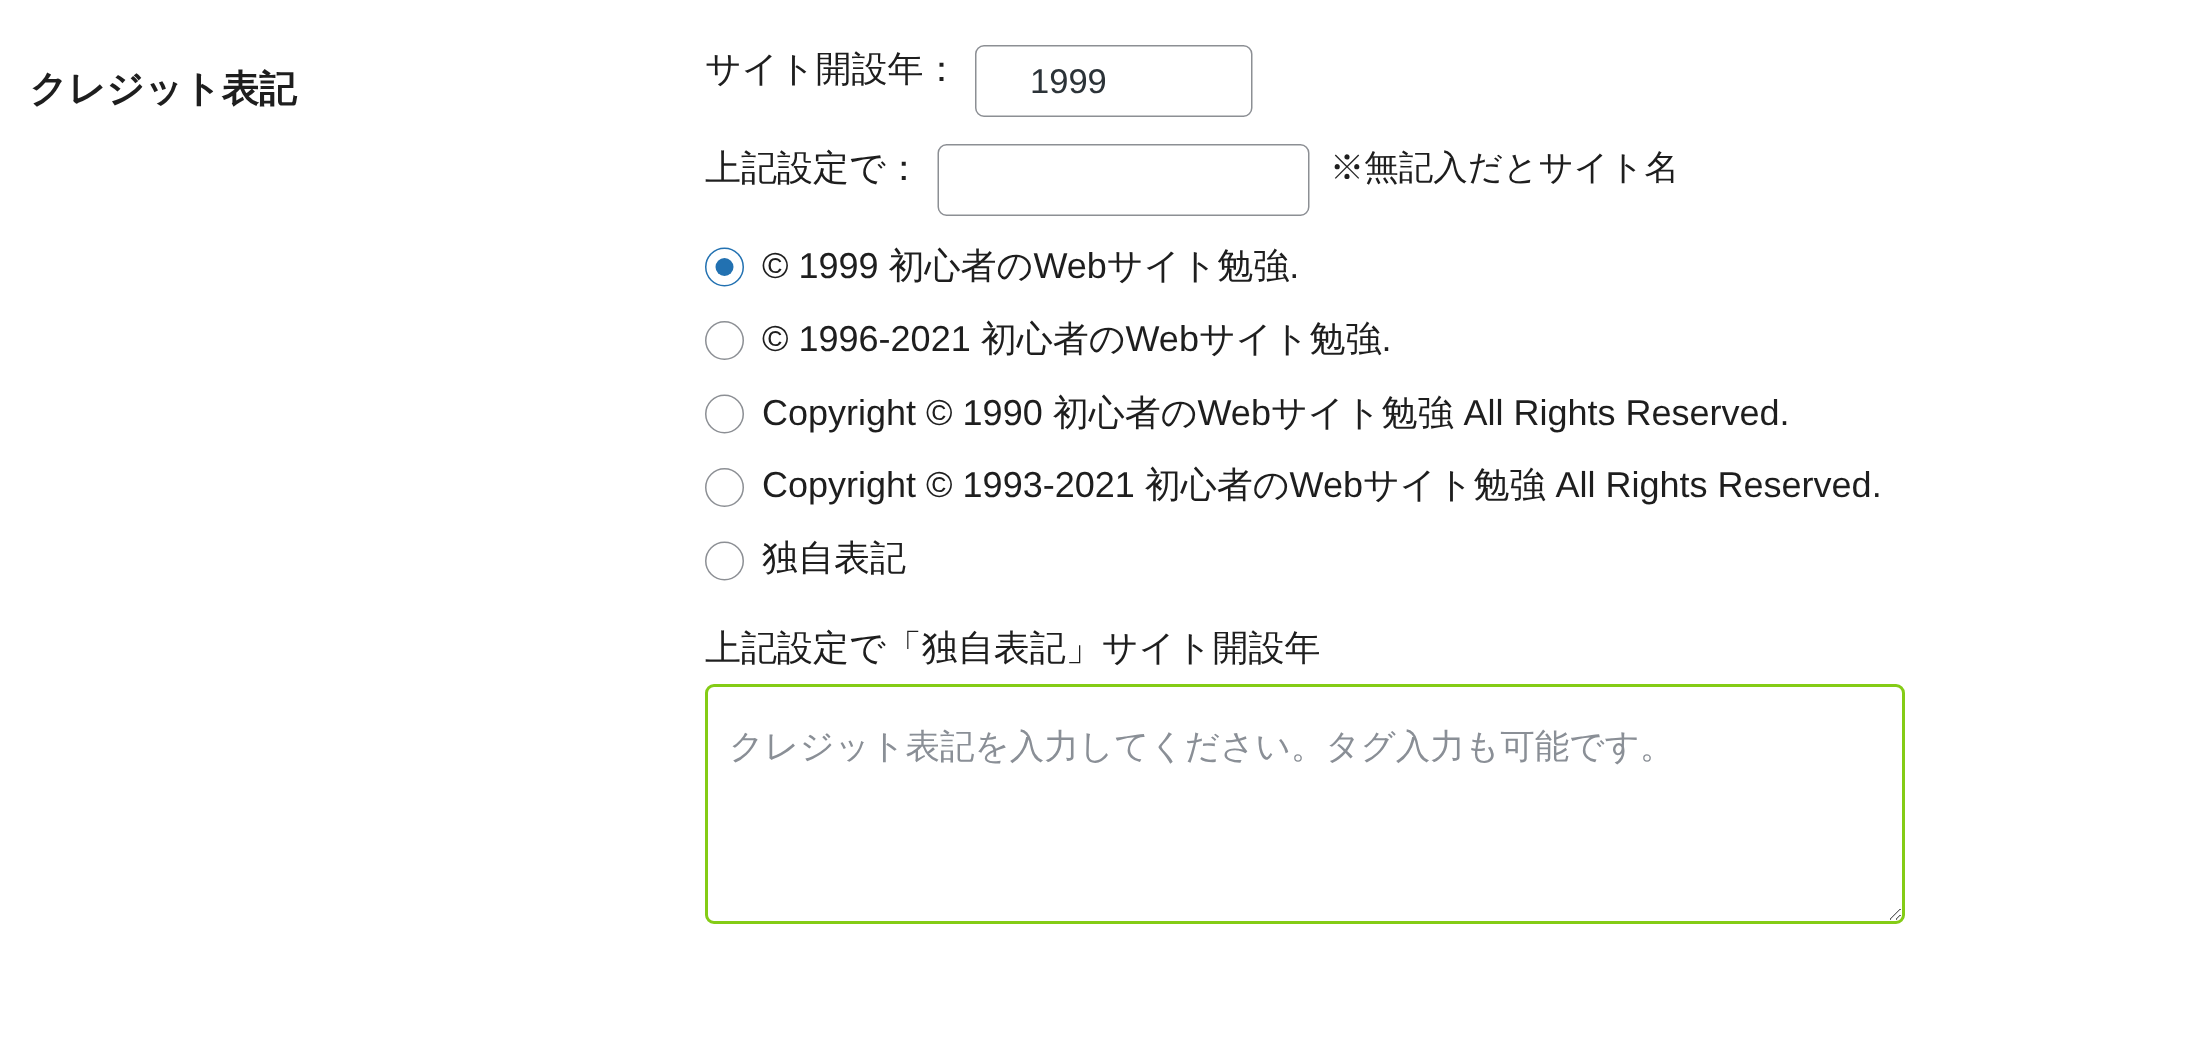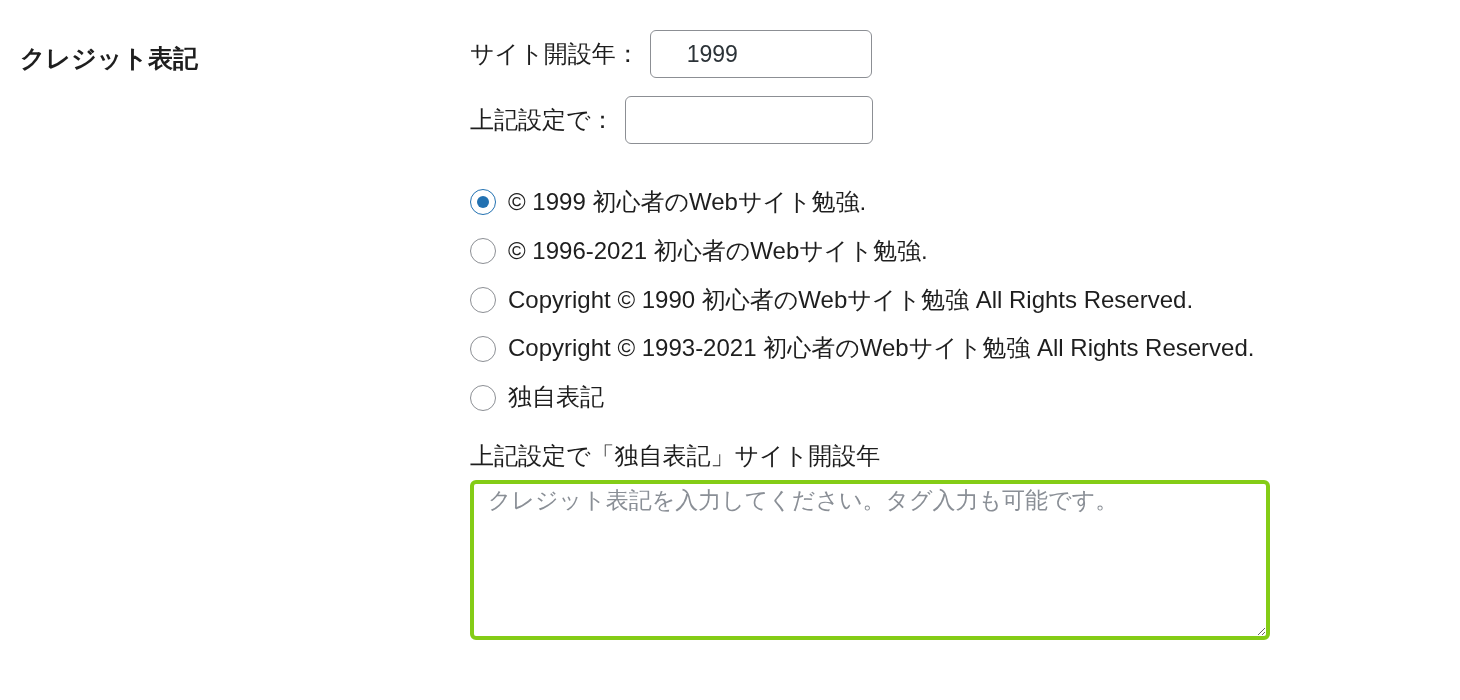--- a/index.html
+++ b/index.html
@@ -25,49 +25,49 @@
       font-weight: 700;
       font-size: 25px;
       padding-top: 12px;
     }
     .row-content {
       flex: 1;
       font-size: 24px;
     }
     .inline-field {
       display: flex;
-      align-items: center;
+      align-items: flex-start;
       margin-bottom: 18px;
     }
     .inline-field .lbl {
       margin-right: 10px;
       white-space: nowrap;
     }
     .inline-field .note {
       margin-left: 14px;
       font-size: 23px;
     }
     input[type="text"] {
       height: 48px;
       padding: 6px 14px;
       font-size: 23px;
       border: 1px solid #8c8f94;
       border-radius: 6px;
       background: #fff;
       color: #2c3338;
     }
     input[type="text"].short {
-      width: 222px;
+      width: 185px;
       padding-left: 36px;
     }
     input[type="text"].mid {
       width: 248px;
     }
     .radio-group {
-      margin-top: 44px;
+      margin-top: 20px;
     }
     .radio-row {
       display: flex;
       align-items: center;
       margin-bottom: 20px;
       line-height: 1.2;
     }
     .radio-row input[type="radio"] {
       -webkit-appearance: none;
       appearance: none;
@@ -99,23 +99,23 @@
       cursor: pointer;
     }
     .custom-label {
       margin-top: 28px;
       margin-bottom: 8px;
     }
     textarea {
       width: 800px;
       max-width: 100%;
       height: 160px;
-      padding: 1px 14px;
+      padding: 24px 14px;
       font-size: 23px;
-      border: 4px solid #84cc16;
+      border: 2px solid #84cc16;
       border-radius: 6px;
       background: #fff;
       color: #2c3338;
       font-family: inherit;
       resize: both;
     }
     textarea::placeholder {
       color: #8a8f96;
     }
   </style>
@@ -128,20 +128,21 @@
   <div class="row-content">
 
     <div class="inline-field">
       <span class="lbl">サイト開設年：</span>
       <input type="text" class="short" value="1999" style="">
     </div>
 
     <div class="inline-field">
       <span class="lbl">上記設定で：</span>
       <input type="text" class="mid" value="" style="">
+      <span class="note">※無記入だとサイト名</span>
     </div>
 
     <div class="radio-group">
       <div class="radio-row">
         <input type="radio" name="creditfmt" id="r0" checked="" style="">
         <label for="r0">© 1999 初心者のWebサイト勉強.</label>
       </div>
       <div class="radio-row">
         <input type="radio" name="creditfmt" id="r1" style="">
         <label for="r1">© 1996-2021 初心者のWebサイト勉強.</label>

